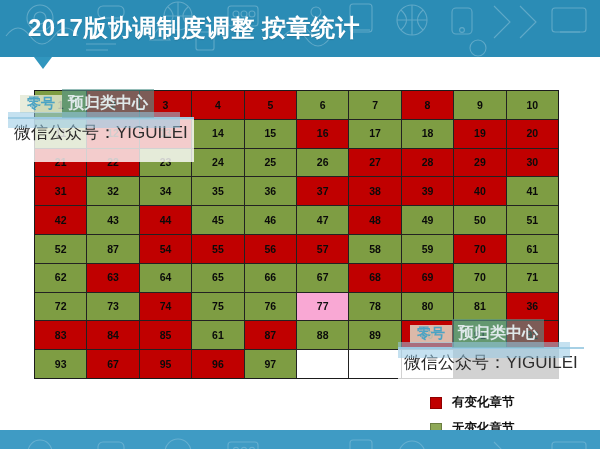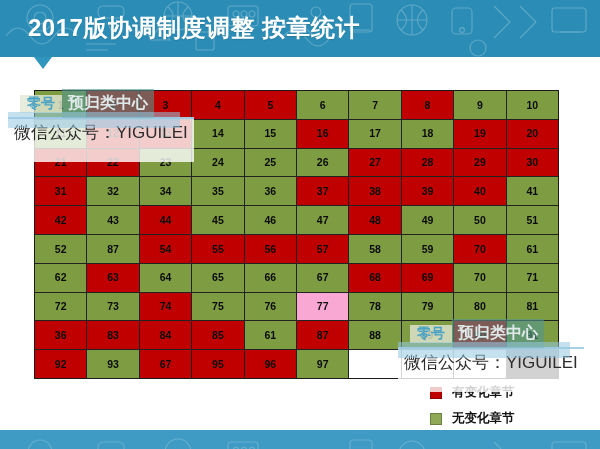--- a/index.html
+++ b/index.html
@@ -66,21 +66,21 @@
     line-height:1;
     background:#ffffff;
   }
   .cell.red{background:#C00000;color:#0a0a0a;}
   .cell.green{background:#7E9D43;color:#0a0a0a;}
   .cell.white{background:#f9a8d4;color:#111;}
   .cell.blank{background:#ffffff;color:#ffffff;}
 
   
   .legend{
-    position:absolute;left:430px;top:384px;
+    position:absolute;left:430px;top:394px;
     display:flex;flex-direction:column;gap:9px;
   }
   .legend-row{display:flex;align-items:center;gap:10px;}
   .swatch{width:10px;height:10px;display:block;border:1px solid rgba(0,0,0,.25);}
   .swatch.red{background:#C00000;}
   .swatch.green{background:#8FA957;}
   .legend-label{font-size:12.5px;font-weight:bold;color:#111;white-space:nowrap;}
 
   
   .wm{position:absolute;pointer-events:none;z-index:6;}
@@ -227,21 +227,20 @@
       <div class="cell red">69</div>
       <div class="cell green">70</div>
       <div class="cell green">71</div>
       <div class="cell green">72</div>
       <div class="cell green">73</div>
       <div class="cell red">74</div>
       <div class="cell green">75</div>
       <div class="cell green">76</div>
       <div class="cell white">77</div>
       <div class="cell green">78</div>
-      <div class="cell green">79</div>
       <div class="cell green">80</div>
       <div class="cell green">81</div>
       <div class="cell red">36</div>
       <div class="cell red">83</div>
       <div class="cell red">84</div>
       <div class="cell red">85</div>
       <div class="cell green">61</div>
       <div class="cell red">87</div>
       <div class="cell green">88</div>
       <div class="cell green">89</div>

